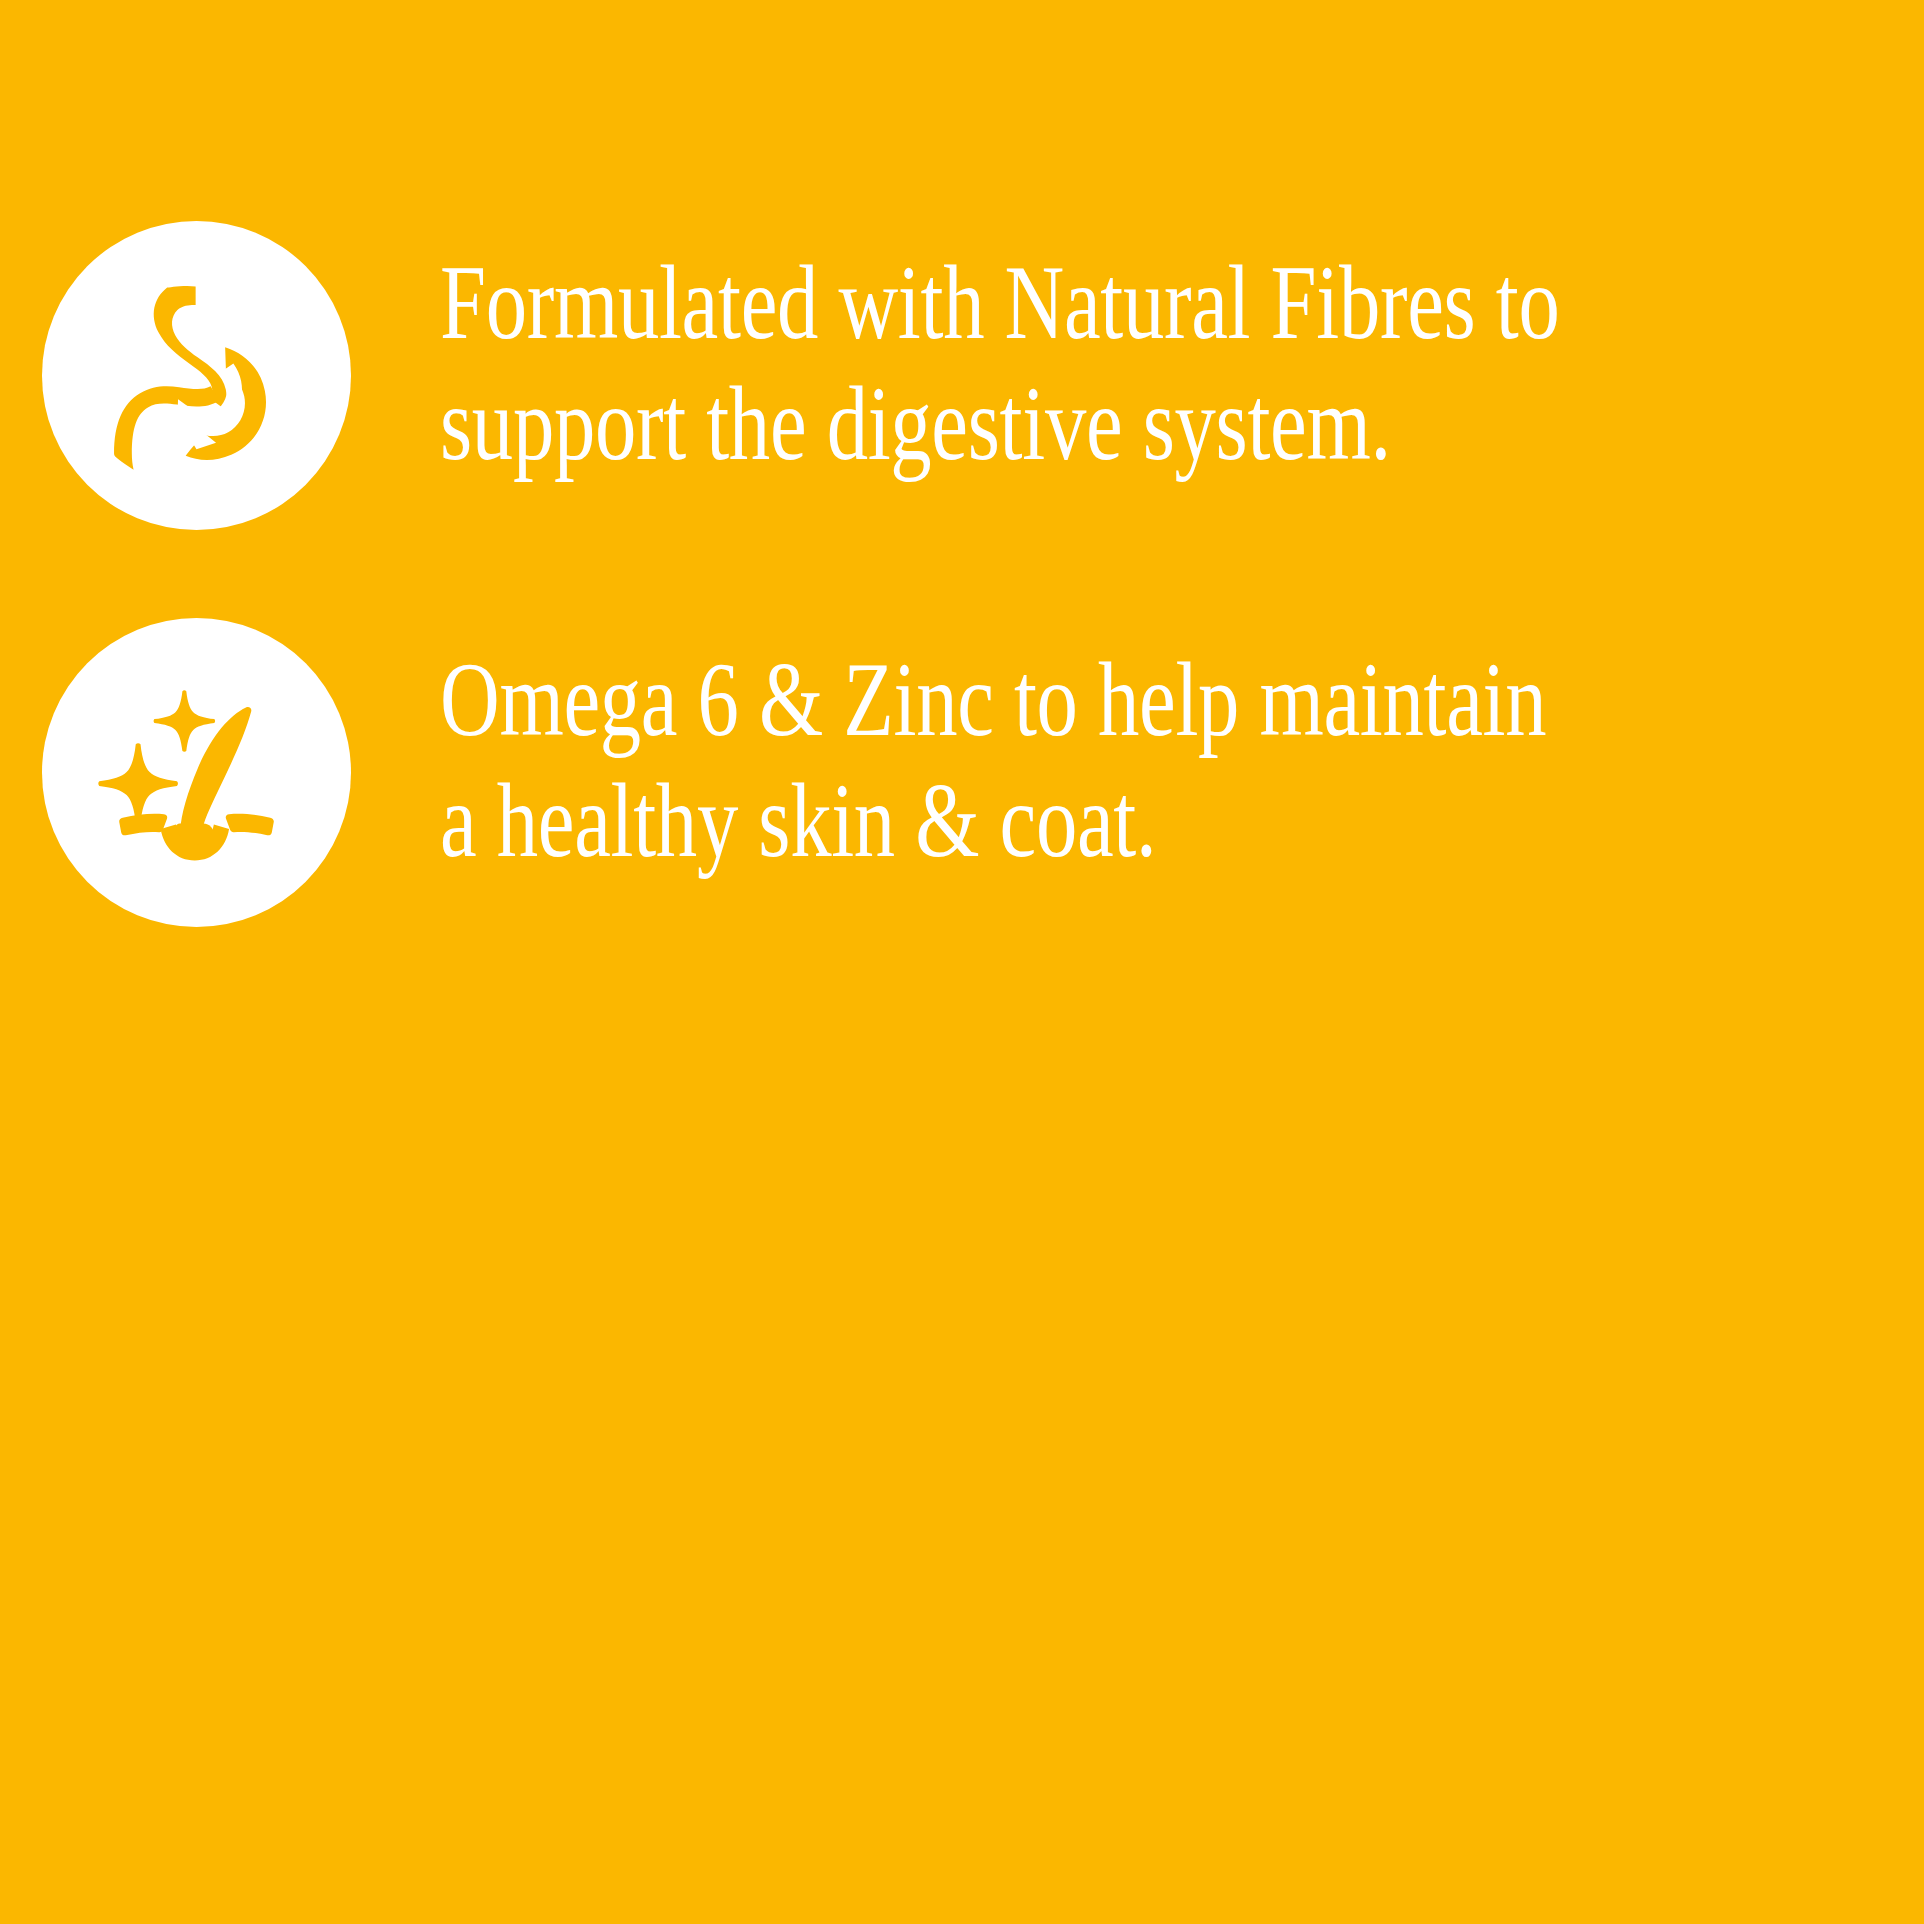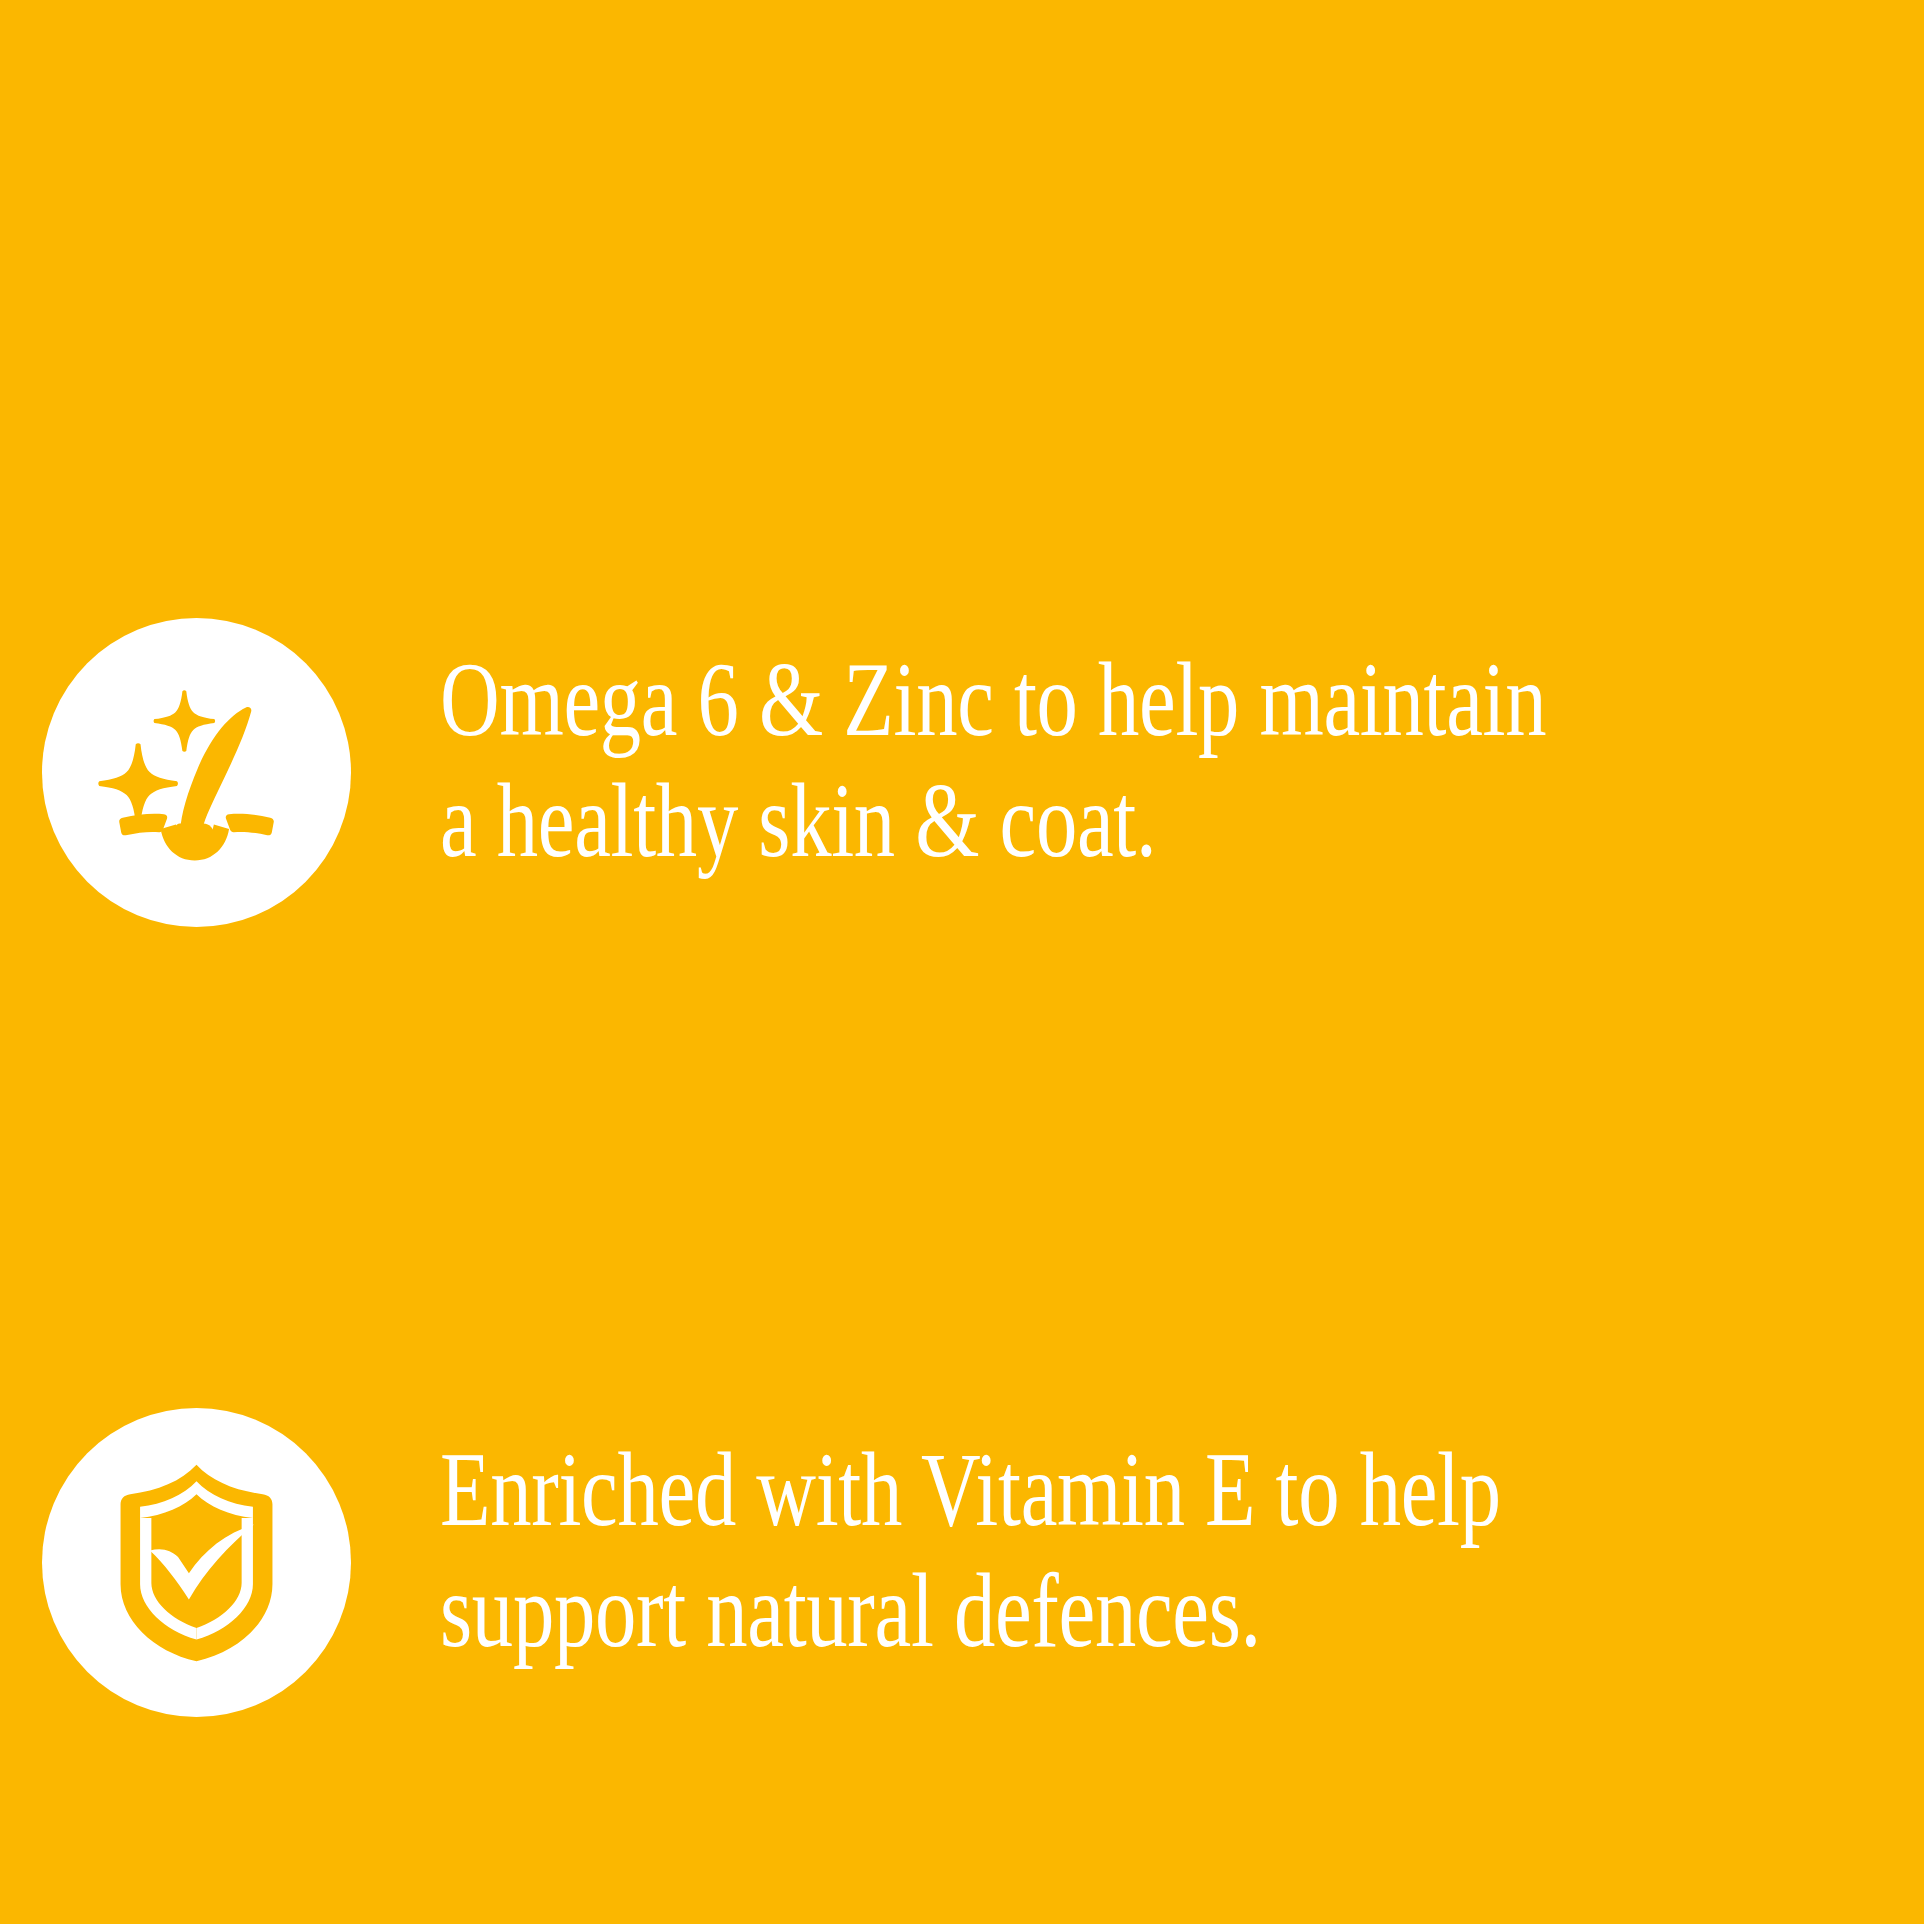--- a/index.html
+++ b/index.html
@@ -72,20 +72,42 @@
   #row-1 .benefit-text { top: 21.7px; }
   #row-2 .benefit-text { top: 21.7px; }
   #row-3 .benefit-text { top: 21.7px; }
   #row-4 .benefit-text { top: 21.7px; }
 </style>
 </head>
 <body>
 
 <div id="panel">
 
+  <div class="benefit-row" id="row-1">
+    <div class="icon-badge">
+      <svg viewBox="0 0 100 100" xmlns="http://www.w3.org/2000/svg" aria-hidden="true">
+        <g fill="#FBB700">
+
+          <path d="M36.5,9.5 C36.5,9.5 44.5,8.2 49.6,9.0 L49.6,17.5 C49.6,17.5 44.0,17.0 41.2,19.8 C38.2,22.8 38.0,27.2 40.2,31.4 C42.2,35.2 46.2,38.6 50.5,41.6 C56.5,45.8 62.0,49.8 63.5,56.4 C64.2,59.6 64.0,62.8 63.0,65.6 L57.0,61.2 C57.6,59.2 57.6,57.2 57.0,55.2 C55.8,51.2 51.6,48.0 46.5,44.4 C41.2,40.6 35.6,36.2 32.4,30.0 C28.6,22.6 30.0,14.6 36.5,9.5 Z"></path>
+
+          <path d="M12.0,86.0 C12.0,72.0 16.0,63.0 24.0,58.2 C30.0,54.6 36.0,54.6 42.0,55.4 C47.5,56.1 52.6,57.1 56.5,55.0 L60.5,61.6 C54.0,65.6 46.8,64.2 41.0,63.4 C35.8,62.7 31.4,62.4 27.6,64.7 C22.6,67.7 20.2,74.0 20.2,86.0 C20.2,88.7 20.5,91.2 21.0,93.4 C18.4,91.9 15.9,90.2 13.6,88.3 C12.6,87.6 12.0,86.9 12.0,86.0 Z"></path>
+
+          <path d="M63.2,37.0 C72.5,40.0 79.5,47.0 81.5,57.0 C84.0,69.5 77.5,81.5 66.0,86.5 C58.5,89.8 51.0,89.5 45.0,87.0 C47.5,83.5 50.5,80.0 54.0,77.5 C57.6,78.3 61.4,78.0 64.6,76.2 C70.2,73.0 73.4,66.4 72.0,59.6 C71.0,54.6 67.9,50.8 63.6,48.5 L63.2,37.0 Z"></path>
+        </g>
+        <g fill="#FFFFFF">
+
+          <path d="M67.0,44.5 C70.6,49.5 71.8,55.5 70.4,61.3 C68.6,68.6 62.6,74.0 55.6,75.6 L53.8,68.8 C58.6,67.6 62.6,64.0 63.8,59.0 C64.7,55.2 63.9,51.3 61.7,48.0 C63.6,46.8 65.4,45.7 67.0,44.5 Z"></path>
+
+          <path d="M41.5,61.0 L59.5,74.0 L53.0,76.2 L59.0,81.0 L50.0,84.0 L46.0,77.5 L40.8,80.0 Z"></path>
+        </g>
+      </svg>
+    </div>
+    <div class="benefit-text">Formulated with Natural Fibres to
+support the digestive system.</div>
+  </div>
 
   <div class="benefit-row" id="row-2">
     <div class="icon-badge">
       <svg viewBox="0 0 100 100" xmlns="http://www.w3.org/2000/svg" aria-hidden="true">
         <g fill="#FBB700">
 
           <path d="M22.0,37.0 C22.6,36.4 23.6,36.4 24.2,37.0 C24.9,43.5 26.2,47.6 28.4,49.8 C30.6,52.0 34.6,53.3 41.0,54.0 C41.6,54.6 41.6,55.6 41.0,56.2 C34.6,56.9 30.6,58.2 28.4,60.4 C26.2,62.6 24.9,66.7 24.2,73.2 C23.6,73.8 22.6,73.8 22.0,73.2 C21.3,66.7 20.0,62.6 17.8,60.4 C15.6,58.2 11.6,56.9 5.2,56.2 C4.6,55.6 4.6,54.6 5.2,54.0 C11.6,53.3 15.6,52.0 17.8,49.8 C20.0,47.6 21.3,43.5 22.0,37.0 Z"></path>
 
           <path d="M43.5,12.5 C44.0,12.0 44.8,12.0 45.3,12.5 C45.9,17.5 46.9,20.6 48.5,22.2 C50.1,23.8 53.2,24.8 58.2,25.4 C58.7,25.9 58.7,26.7 58.2,27.2 C53.2,27.8 50.1,28.8 48.5,30.4 C46.9,32.0 45.9,35.1 45.3,40.1 C44.8,40.6 44.0,40.6 43.5,40.1 C42.9,35.1 41.9,32.0 40.3,30.4 C38.7,28.8 35.6,27.8 30.6,27.2 C30.1,26.7 30.1,25.9 30.6,25.4 C35.6,24.8 38.7,23.8 40.3,22.2 C41.9,20.6 42.9,17.5 43.5,12.5 Z"></path>
 
@@ -99,35 +121,15 @@
 
           <path d="M33.5,76.0 L40.5,74.0 C41.5,79.5 44.5,83.4 49.2,83.4 C53.9,83.4 57.0,79.5 58.0,74.0 L65.0,76.0 C63.6,84.5 57.5,90.5 49.2,90.5 C40.9,90.5 34.9,84.5 33.5,76.0 Z"></path>
         </g>
       </svg>
     </div>
     <div class="benefit-text">Omega 6 &amp; Zinc to help maintain
 a healthy skin &amp; coat.</div>
   </div>
 
 
-  <div class="benefit-row" id="row-4">
-    <div class="icon-badge">
-      <svg viewBox="0 0 100 100" xmlns="http://www.w3.org/2000/svg" aria-hidden="true">
-        <g fill="#FBB700">
-
-          <path d="M50,5.0 C57.0,12.6 68.0,17.0 80.5,18.5 C83.4,18.9 85.0,20.6 85.0,23.2 L85.0,60.0 C85.0,76.5 70.0,91.0 50,95.5 C30.0,91.0 15.0,76.5 15.0,60.0 L15.0,23.2 C15.0,20.6 16.6,18.9 19.5,18.5 C32.0,17.0 43.0,12.6 50,5.0 Z"></path>
-        </g>
-        <g fill="#FFFFFF">
-
-          <path d="M50,12.5 C56.0,19.0 65.5,23.0 76.0,24.3 L76.0,29.5 C65.0,28.2 55.8,24.2 50,18.5 C44.2,24.2 35.0,28.2 24.0,29.5 L24.0,24.3 C34.5,23.0 44.0,19.0 50,12.5 Z"></path>
-          <path d="M24.0,29.5 L24.0,60.0 C24.0,70.5 35.0,81.2 50,85.5 L50,80.2 C38.0,76.2 29.2,67.6 29.2,59.5 L29.2,29.5 Z"></path>
-          <path d="M76.0,29.5 L76.0,60.0 C76.0,70.5 65.0,81.2 50,85.5 L50,80.2 C62.0,76.2 70.8,67.6 70.8,59.5 L70.8,29.5 Z"></path>
-
-          <path d="M28.5,44.5 C33.8,43.0 38.2,44.2 41.5,47.5 L46.5,55.0 C53.5,44.5 63.5,36.5 76.5,32.5 C64.5,42.5 54.0,54.0 46.5,67.0 C41.0,58.5 35.0,50.5 28.5,44.5 Z"></path>
-        </g>
-      </svg>
-    </div>
-    <div class="benefit-text">Enriched with Vitamin E to help
-support natural defences.</div>
-  </div>
 
 </div>
 
 
 </body></html>

